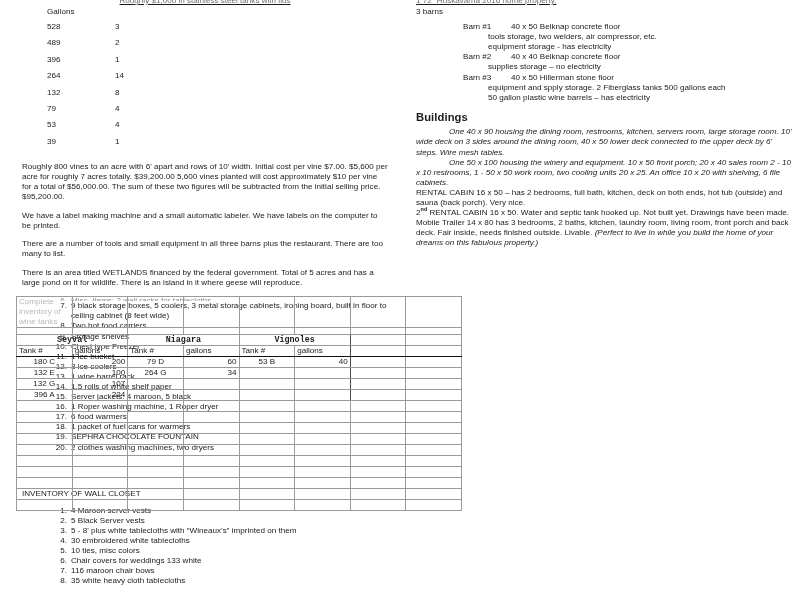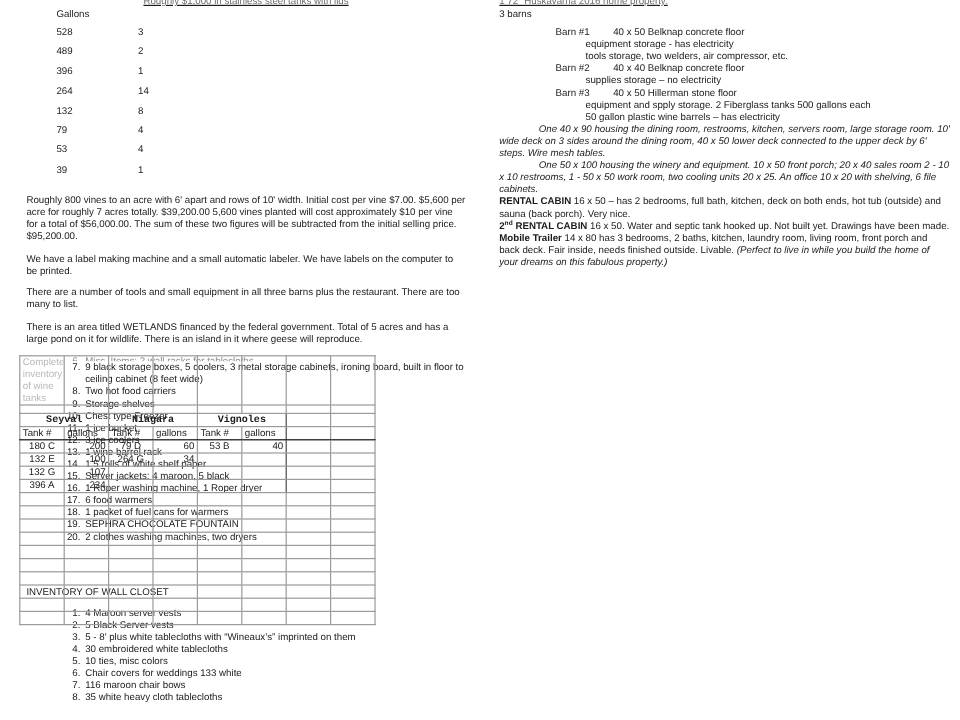--- a/index.html
+++ b/index.html
@@ -132,42 +132,42 @@
     line-height: 13px;
     font-weight: bold;
     margin: 8px 0 3.5px 0;
     letter-spacing: 0.1px;
   }
   .indent-para {
     text-indent: 33px;
     font-style: italic;
   }
   .bld-label {
-    font-weight: bold;
+    font-weight: normal;
   }
   sup.ord {
     font-size: 0.68em;
     vertical-align: super;
     line-height: 0;
     font-weight: bold;
   }
   .ital {
     font-style: italic;
   }
 
   
   .tank-wrap {
     position: absolute;
     left: 16px;
     top: 296px;
     width: 375px;
   }
   table.tank {
     border-collapse: collapse;
-    width: 297px;
+    width: 446px;
     table-layout: fixed;
     font-size: 8.1px;
   }
   table.tank td, table.tank th {
     border: 0.6px solid #9a9a9a;
     height: 11px;
     padding: 0 2px;
     font-weight: normal;
     line-height: 10px;
     vertical-align: middle;
@@ -305,35 +305,36 @@
       <div class="line" style="margin-top:-4px;color:#6d6d6d;">1 72" Huskavarna 2016 home property.</div>
     </div>
 
     <div class="barn-head">3 barns</div>
 
     <div id="barns-block">
         <div class="barn-row">
           <span class="barn-label">Barn #1</span>
           <span>40 x 50 Belknap concrete floor</span>
         </div>
+        <div class="barn-sub">tools storage, two welders, air compressor, etc.</div>
         <div class="barn-sub">equipment storage - has electricity</div>
-        <div class="barn-sub">tools storage, two welders, air compressor, etc.</div>
         <div class="barn-row">
           <span class="barn-label">Barn #2</span>
           <span>40 x 40 Belknap concrete floor</span>
         </div>
         <div class="barn-sub">supplies storage – no electricity</div>
         <div class="barn-row">
           <span class="barn-label">Barn #3</span>
           <span>40 x 50 Hillerman stone floor</span>
         </div>
         <div class="barn-sub">equipment and spply storage. 2 Fiberglass tanks 500 gallons each</div>
         <div class="barn-sub">50 gallon plastic wine barrels – has electricity</div>
       </div>
 
+    <h2 class="buildings">Buildings</h2>
 
     <div id="buildings-paragraphs">
         <p class="para indent-para" style="margin-bottom: 0px;">One 40 x 90 housing the dining room, restrooms, kitchen, servers room, large storage room. 10' wide deck on 3 sides around the dining room, 40 x 50 lower deck connected to the upper deck by 6' steps. Wire mesh tables.</p>
         <p class="para indent-para" style="margin-bottom: 0px;">One 50 x 100 housing the winery and equipment. 10 x 50 front porch; 20 x 40 sales room 2 - 10 x 10 restrooms, 1 - 50 x 50 work room, two cooling units 20 x 25. An office 10 x 20 with shelving, 6 file cabinets.</p>
       </div>
 
     <div class="para" style="margin-bottom:0;">
       <span class="bld-label">RENTAL CABIN</span><span> 16 x 50 – has 2 bedrooms, full bath, kitchen, deck on both ends, hot tub (outside) and sauna (back porch). Very nice.</span>
     </div>
 

